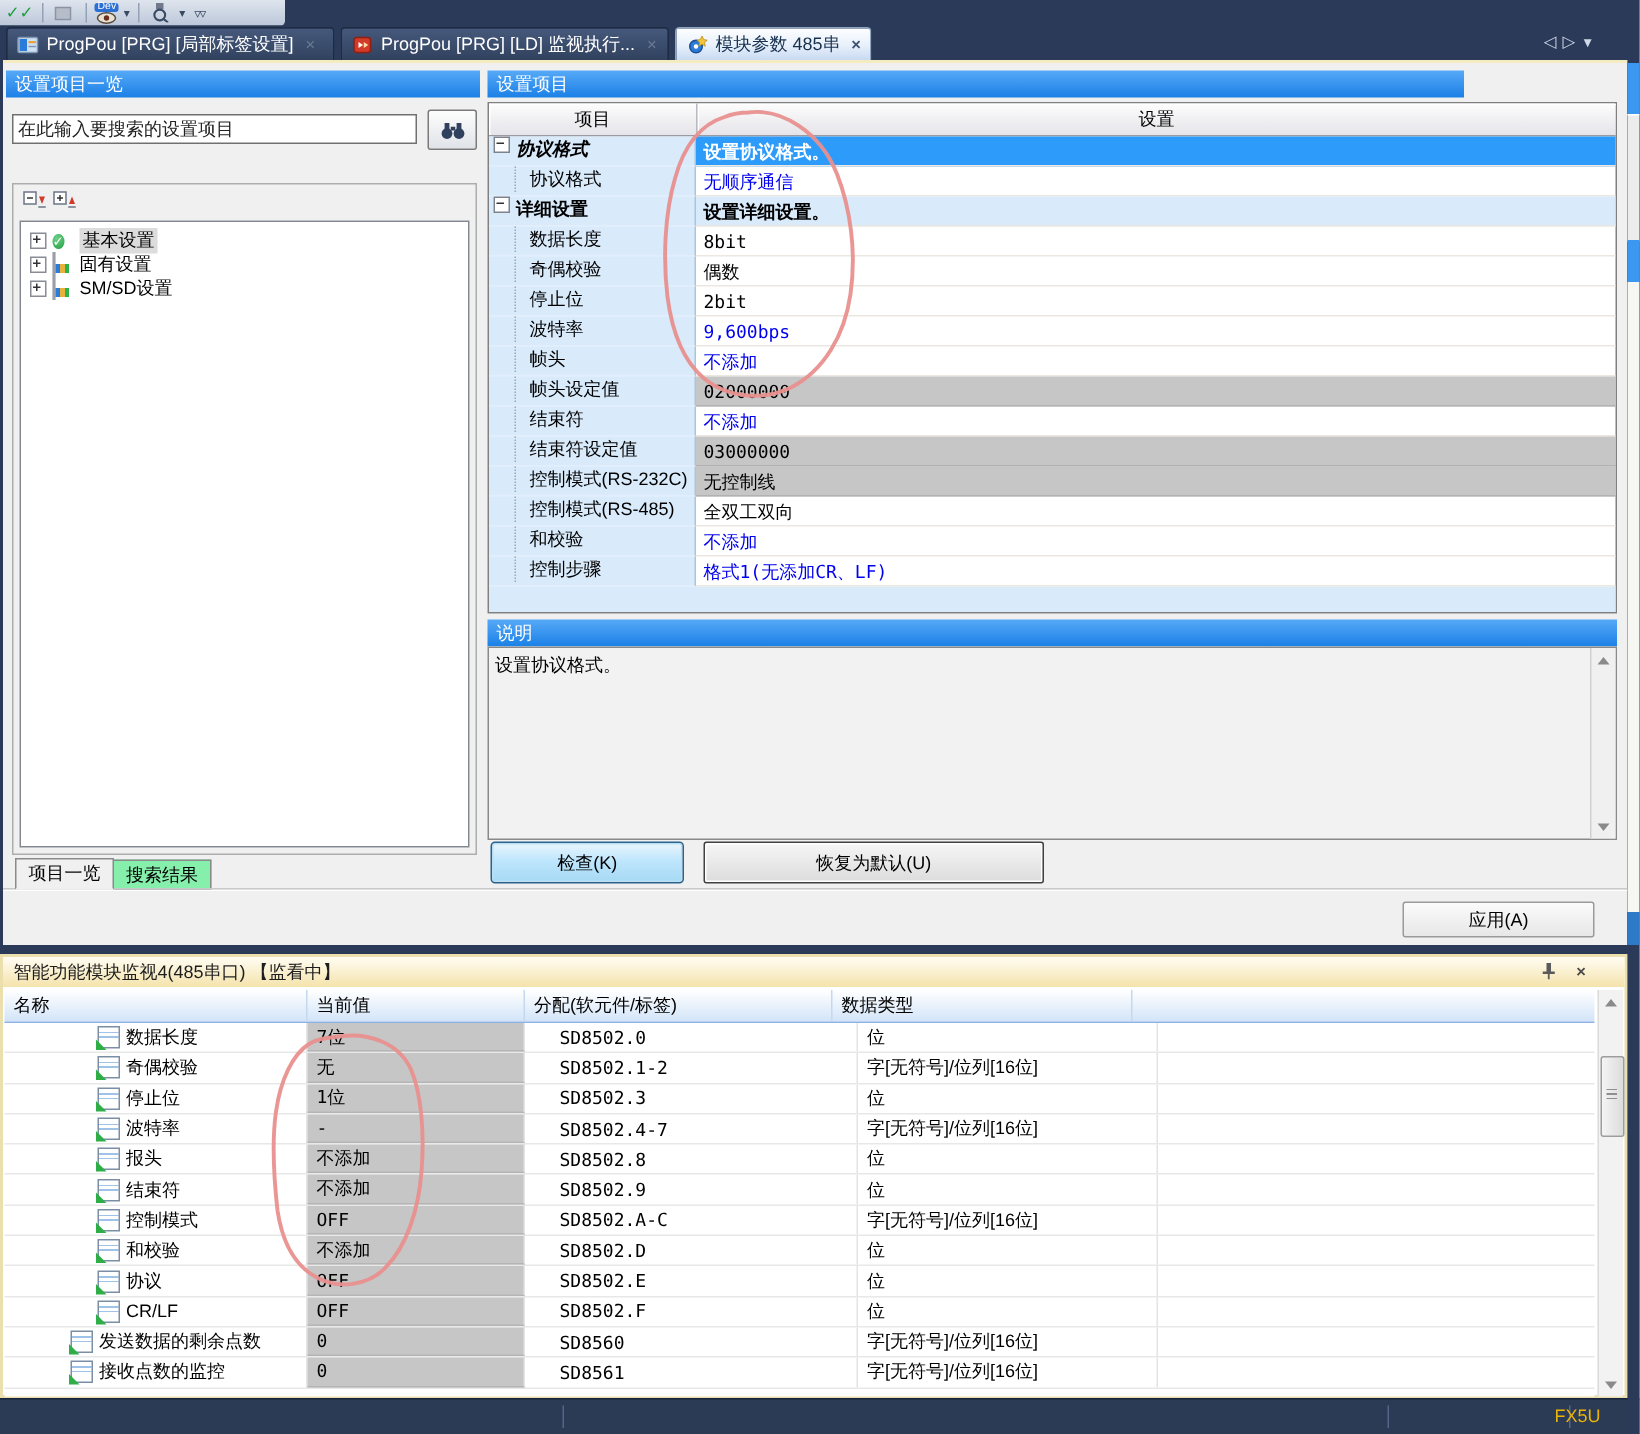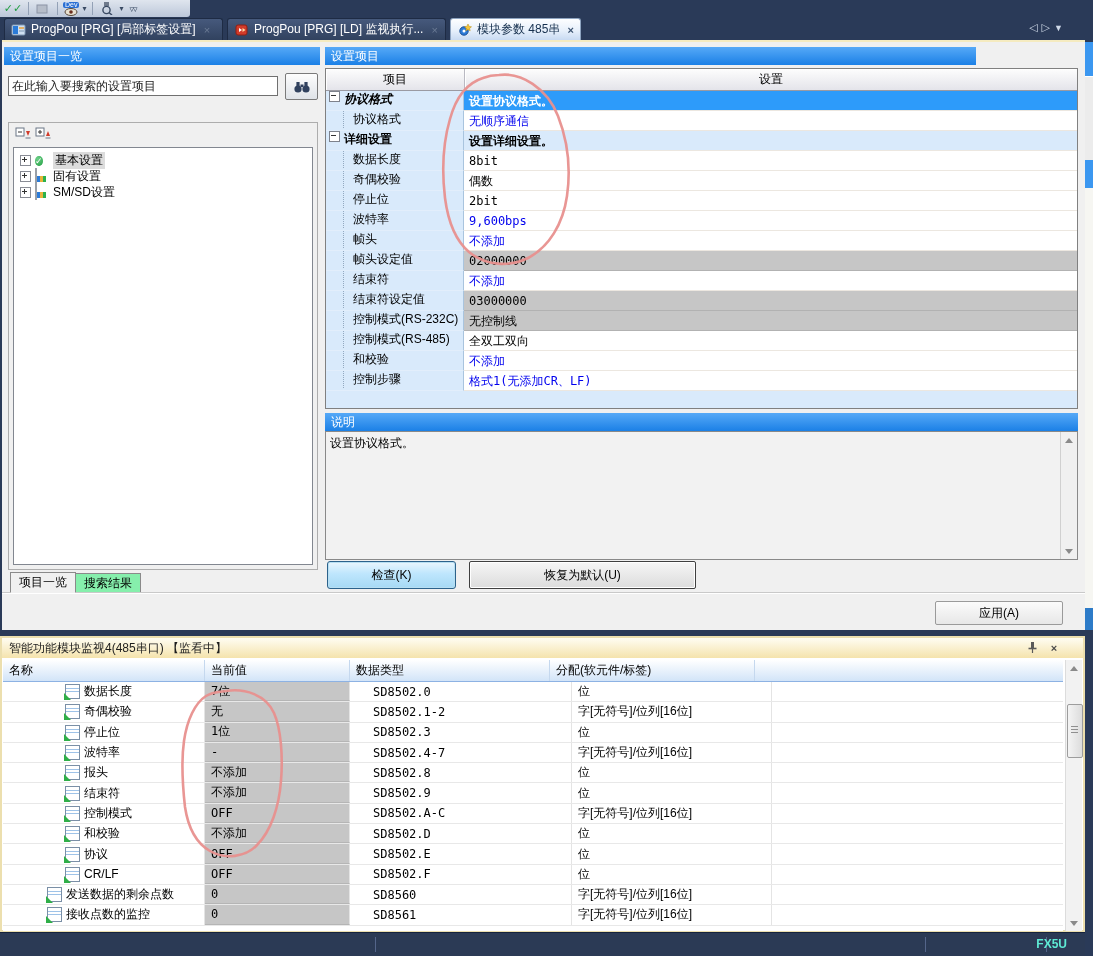--- a/index.html
+++ b/index.html
@@ -124,21 +124,21 @@
      border-left:7px solid #2fae48;border-top:7px solid transparent;}
   .wscroll{position:absolute;right:1px;top:22px;width:17px;height:271px;background:#f2f2f2;border-left:1px solid #dcdcdc;box-sizing:border-box;}
   .wthumb{position:absolute;left:1px;top:44px;width:14px;height:52px;background:linear-gradient(90deg,#f4f4f4,#dcdcdc);
      border:1px solid #9d9d9d;border-radius:2px;}
   .wthumb::after{content:"";position:absolute;left:3px;top:21px;width:7px;height:7px;
      background:repeating-linear-gradient(#8f8f8f 0 1px,transparent 1px 3px);}
 
   
   .statusbar{position:absolute;left:0;top:932px;width:1093px;height:24px;background:#2b3a55;border-top:1px solid #16233c;}
   .ssep{position:absolute;top:4px;width:1px;height:15px;background:#54658a;}
-  .splc{position:absolute;right:26px;top:4px;color:#5eead4;font-size:12px;font-weight:bold;}
+  .splc{position:absolute;right:26px;top:4px;color:#eab308;font-size:12px;}
 
   
   .rstrip{position:absolute;left:1085px;top:0;width:8px;height:956px;background:#2a3a58;}
   .rseg{position:absolute;left:0;width:8px;}
 
   .annot{position:absolute;left:0;top:0;pointer-events:none;z-index:60;}
 </style>
 </head>
 <body>
 
@@ -395,22 +395,22 @@
           <line x1="1.5" y1="7.5" x2="9.5" y2="7.5" stroke="#5a5a5a" stroke-width="1.6"></line>
           <line x1="5.5" y1="8" x2="5.5" y2="12" stroke="#5a5a5a" stroke-width="1.2"></line>
         </svg>
     </div>
     <div class="wbtn" style="right:22px;font-weight:bold;">×</div>
 
     <div class="wtable">
       <div class="whead">
         <div class="whc" style="width:202px;flex:none;">名称</div>
         <div class="whc" style="width:145px;flex:none;">当前值</div>
+        <div class="whc" style="width:205px;flex:none;">分配(软元件/标签)</div>
         <div class="whc" style="width:200px;flex:none;">数据类型</div>
-        <div class="whc" style="width:205px;flex:none;">分配(软元件/标签)</div>
         <div class="whc" style="flex:1;border-right:none;"></div>
       </div>
 
 
       <div class="wrow">
         <div class="wc wname ind-c">
             <span class="devicon"></span>
             <span>数据长度</span>
           </div>
         <div class="wc wval">7位</div>

